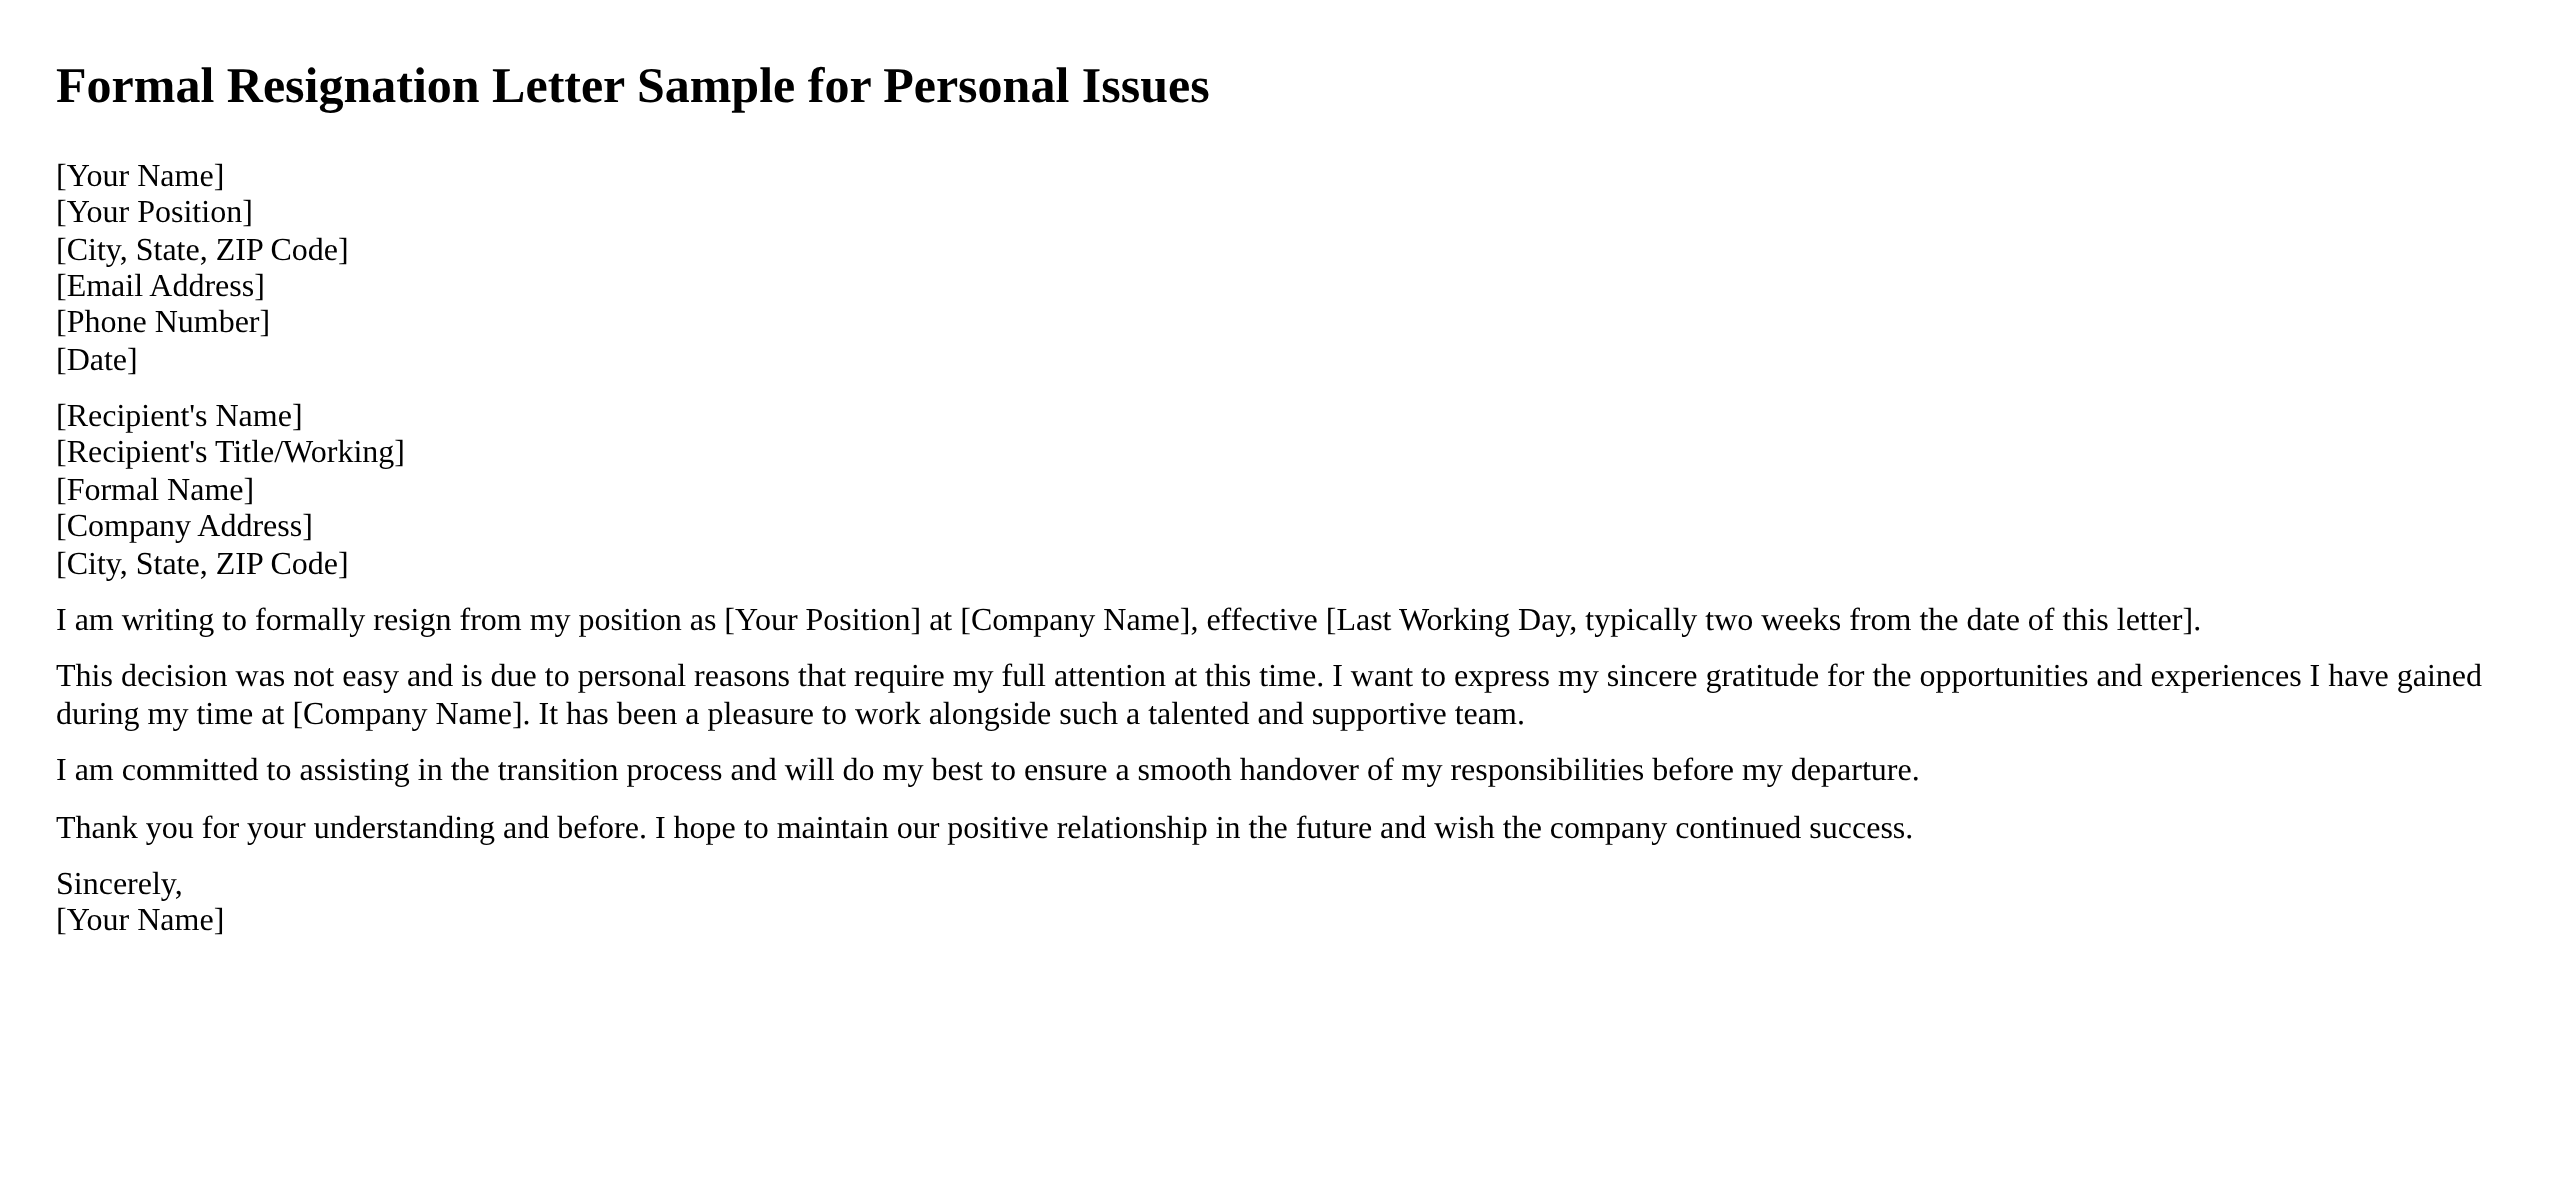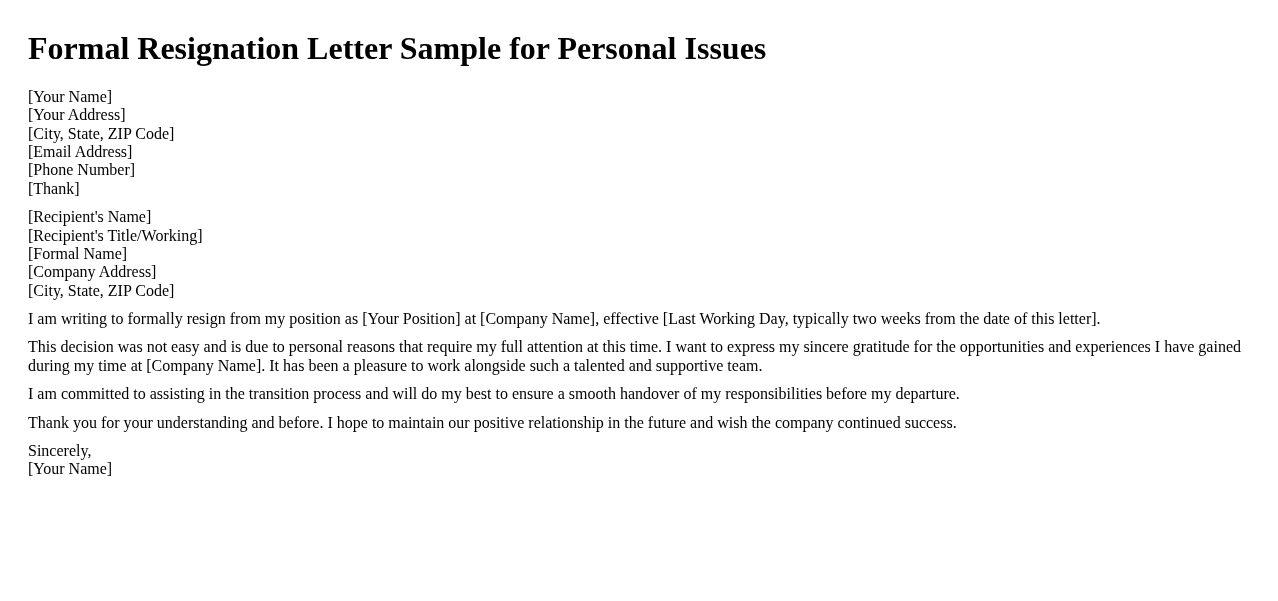--- a/index.html
+++ b/index.html
@@ -12,37 +12,37 @@
     min-height: 601px;
     box-sizing: border-box;
     padding: 9px 28px 20px 28px;
     background: #ffffff;
     color: #000000;
     font-family: "Liberation Serif", "DejaVu Serif", serif;
     font-size: 16px;
     line-height: 1.15;
   }
   .doc-title {
-    font-size: 32px;
+    font-size: 25px;
     font-weight: bold;
     margin: 21px 0 21px 0;
     line-height: 1.15;
   }
   .para {
     margin: 10px 0;
   }
 </style>
 </head>
 <body>
 
 <div class="page">
 
   <h1 class="doc-title">Formal Resignation Letter Sample for Personal Issues</h1>
 
-  <p class="para"><span>[Your Name]</span><br><span>[Your Address]</span><br><span>[City, State, ZIP Code]</span><br><span>[Email Address]</span><br><span>[Phone Number]</span><br><span>[Thank]</span></p>
+  <p class="para"><span>[Your Name]</span><br><span>[Your Position]</span><br><span>[City, State, ZIP Code]</span><br><span>[Email Address]</span><br><span>[Phone Number]</span><br><span>[Date]</span></p>
 
   <p class="para"><span>[Recipient's Name]</span><br><span>[Recipient's Title/Working]</span><br><span>[Formal Name]</span><br><span>[Company Address]</span><br><span>[City, State, ZIP Code]</span></p>
 
 
   <p class="para">I am writing to formally resign from my position as [Your Position] at [Company Name], effective [Last Working Day, typically two weeks from the date of this letter].</p>
 
   <p class="para">This decision was not easy and is due to personal reasons that require my full attention at this time. I want to express my sincere gratitude for the opportunities and experiences I have gained during my time at [Company Name]. It has been a pleasure to work alongside such a talented and supportive team.</p>
 
   <p class="para">I am committed to assisting in the transition process and will do my best to ensure a smooth handover of my responsibilities before my departure.</p>
 

